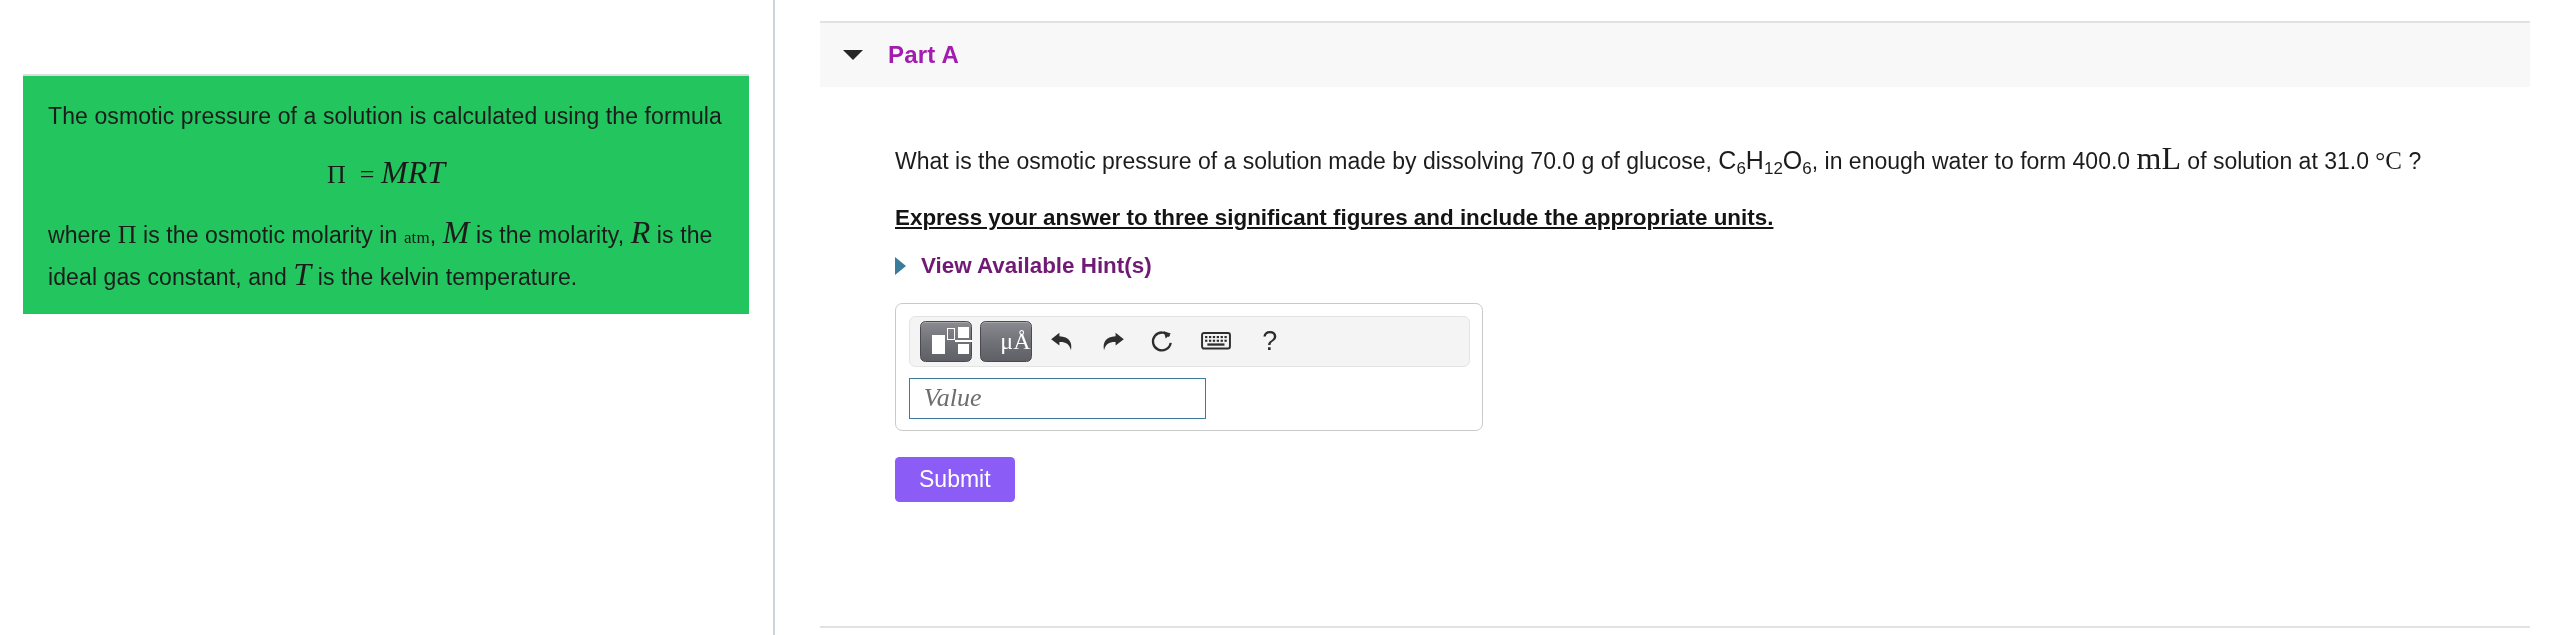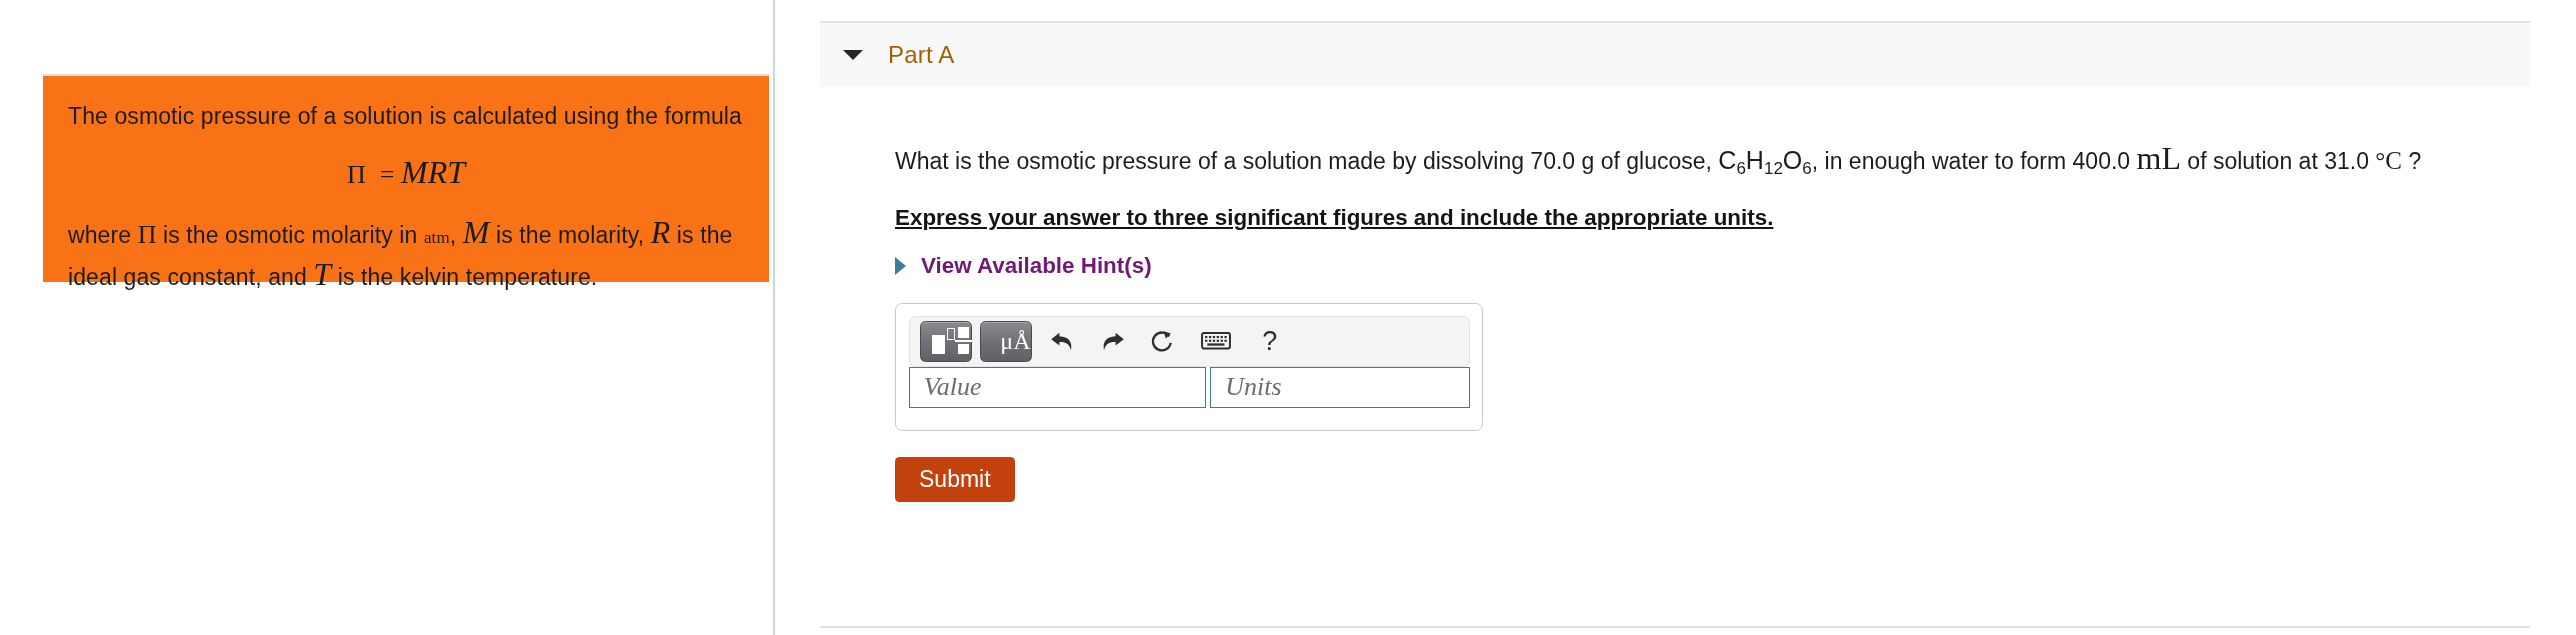--- a/index.html
+++ b/index.html
@@ -39,26 +39,25 @@
     width: 1.8px;
     height: 636px;
     background: #c9d6e0;
   }
 
   .formula-box {
     position: absolute;
     left: 23px;
     top: 74px;
     width: 726px;
-    height: 208px;
-    background: #f97316;
+    height: 240px;
+    background: #22c55e;
     border-top: 2.7px solid #dcdcdc;
     box-sizing: border-box;
     padding: 22.4px 25px 18px 25px;
-    margin-left: 20px;
   }
   .fb-line {
     font-size: 23px;
     line-height: 36px;
     color: #1c1c1c;
     letter-spacing: 0.1px;
   }
   .fb-eq {
     text-align: center;
     margin-top: 20px;
@@ -108,22 +107,22 @@
     margin-left: 23px;
     width: 0;
     height: 0;
     border-left: 10px solid transparent;
     border-right: 10px solid transparent;
     border-top: 10.7px solid #262626;
   }
   .part-title {
     margin-left: 25px;
     font-size: 24px;
-    font-weight: normal;
-    color: #a16207;
+    font-weight: bold;
+    color: #a21caf;
     letter-spacing: 0.2px;
   }
 
   .qbody {
     position: absolute;
     left: 75px;
     top: 142px;
     width: 1639px;
   }
   .q-prompt {
@@ -276,21 +275,21 @@
   .tb-ico.wide { width: 48px; }
   .tb-ico svg { display: block; }
   .tb-help {
     font-size: 27px;
     color: #2b2b2b;
     font-family: "Liberation Sans", sans-serif;
     line-height: 1;
   }
 
   .input-row {
-    margin-top: 0;
+    margin-top: 11px;
     display: flex;
   }
   .ans-input {
     height: 41px;
     border: 1.8px solid #3d7b99;
     box-sizing: border-box;
     background: #ffffff;
     font-family: "Liberation Serif", serif;
     font-style: italic;
     font-size: 26px;
@@ -303,21 +302,21 @@
     opacity: 1;
     font-style: italic;
   }
   #value-input { width: 297px; margin-right: 4.5px; }
   #units-input { width: 260px; }
 
   .submit-btn {
     position: absolute;
     left: 0;
     top: 315px;
-    background: #c2410c;
+    background: #8b5cf6;
     color: #ffffff;
     border: none;
     border-radius: 4.5px;
     font-family: "Liberation Sans", sans-serif;
     font-size: 23px;
     padding: 10.7px 24px 11.6px 24px;
     cursor: pointer;
     line-height: 1;
   }
 
@@ -451,21 +450,20 @@
           </div>
 
           <div class="tb-ico">
             <span class="tb-help">?</span>
           </div>
 
         </div>
 
         <div class="input-row">
           <input id="value-input" class="ans-input" type="text" placeholder="Value" style="">
-          <input id="units-input" class="ans-input" type="text" placeholder="Units" style="">
         </div>
 
       </div>
 
       <button class="submit-btn">Submit</button>
 
     </div>
   </div>
 
   <div id="bottom-divider"></div>

